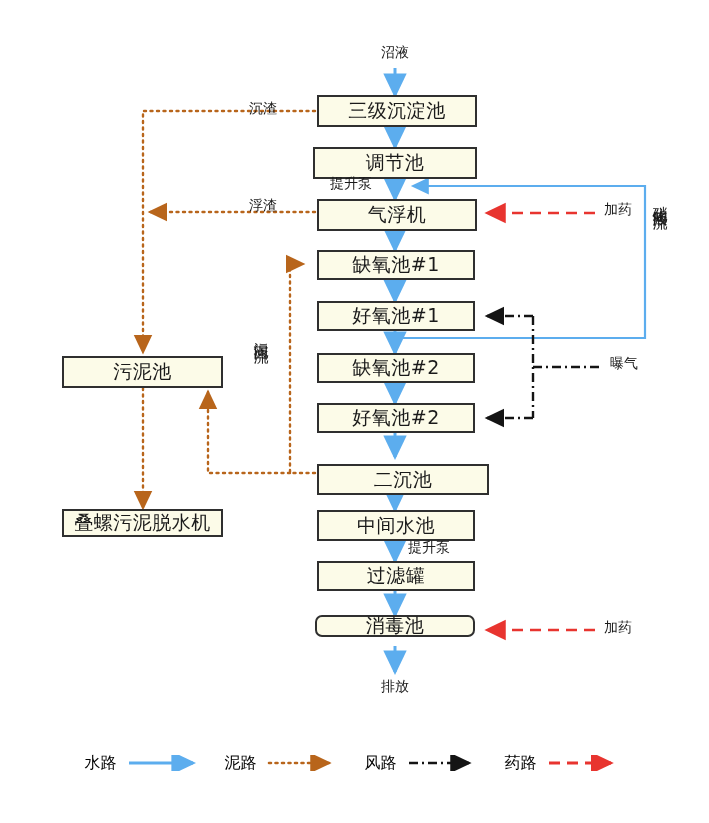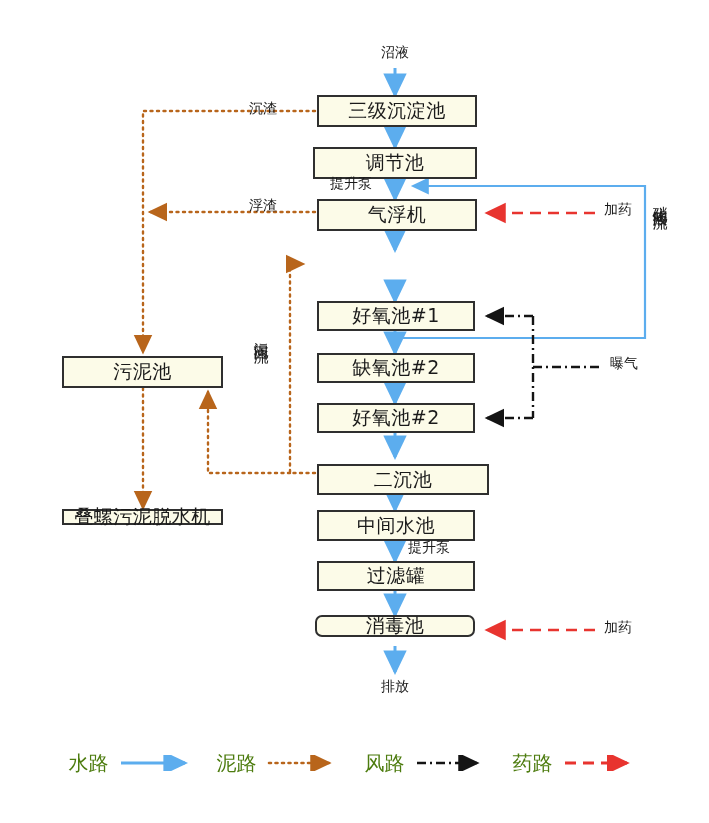--- a/index.html
+++ b/index.html
@@ -71,22 +71,22 @@
     justify-content: center;
     gap: 20px;
     z-index: 5;
   }
   .legend-item {
     display: flex;
     align-items: center;
     gap: 10px;
   }
   .legend-item .lbl {
-    font-size: 20px;
-    color: #4d7c0f;
+    font-size: 16px;
+    color: #000000;
     text-align: right;
   }
   .legend-item svg {
     display: block;
   }
 </style>
 </head>
 <body>
 
 <div id="root">
@@ -150,20 +150,23 @@
   </div>
 
   <div class="node" style="left:313px; top:147px; width:164px; height:32px;">
     <span>调节池</span>
   </div>
 
   <div class="node" style="left:317px; top:199px; width:160px; height:32px;">
     <span>气浮机</span>
   </div>
 
+  <div class="node" style="left:317px; top:250px; width:158px; height:30px;">
+    <span>缺氧池#1</span>
+  </div>
 
   <div class="node" style="left:317px; top:301px; width:158px; height:30px;">
     <span>好氧池#1</span>
   </div>
 
   <div class="node" style="left:317px; top:353px; width:158px; height:30px;text-align:right;">
     <span>缺氧池#2</span>
   </div>
 
   <div class="node" style="left:317px; top:403px; width:158px; height:30px;">
@@ -183,21 +186,21 @@
   </div>
 
   <div class="node" style="left:315px; top:615px; width:160px; height:22px;border-radius:7px;">
     <span>消毒池</span>
   </div>
 
   <div class="node" style="left:62px; top:356px; width:161px; height:32px;">
     <span>污泥池</span>
   </div>
 
-  <div class="node" style="left:62px; top:509px; width:161px; height:16px;">
+  <div class="node" style="left:62px; top:509px; width:161px; height:28px;">
     <span>叠螺污泥脱水机</span>
   </div>
 
   <div class="plain-label centered" style="left:395px; top:44px;">
     <span>沼液</span>
   </div>
 
   <div class="plain-label centered" style="left:395px; top:678px;">
     <span>排放</span>
   </div>

